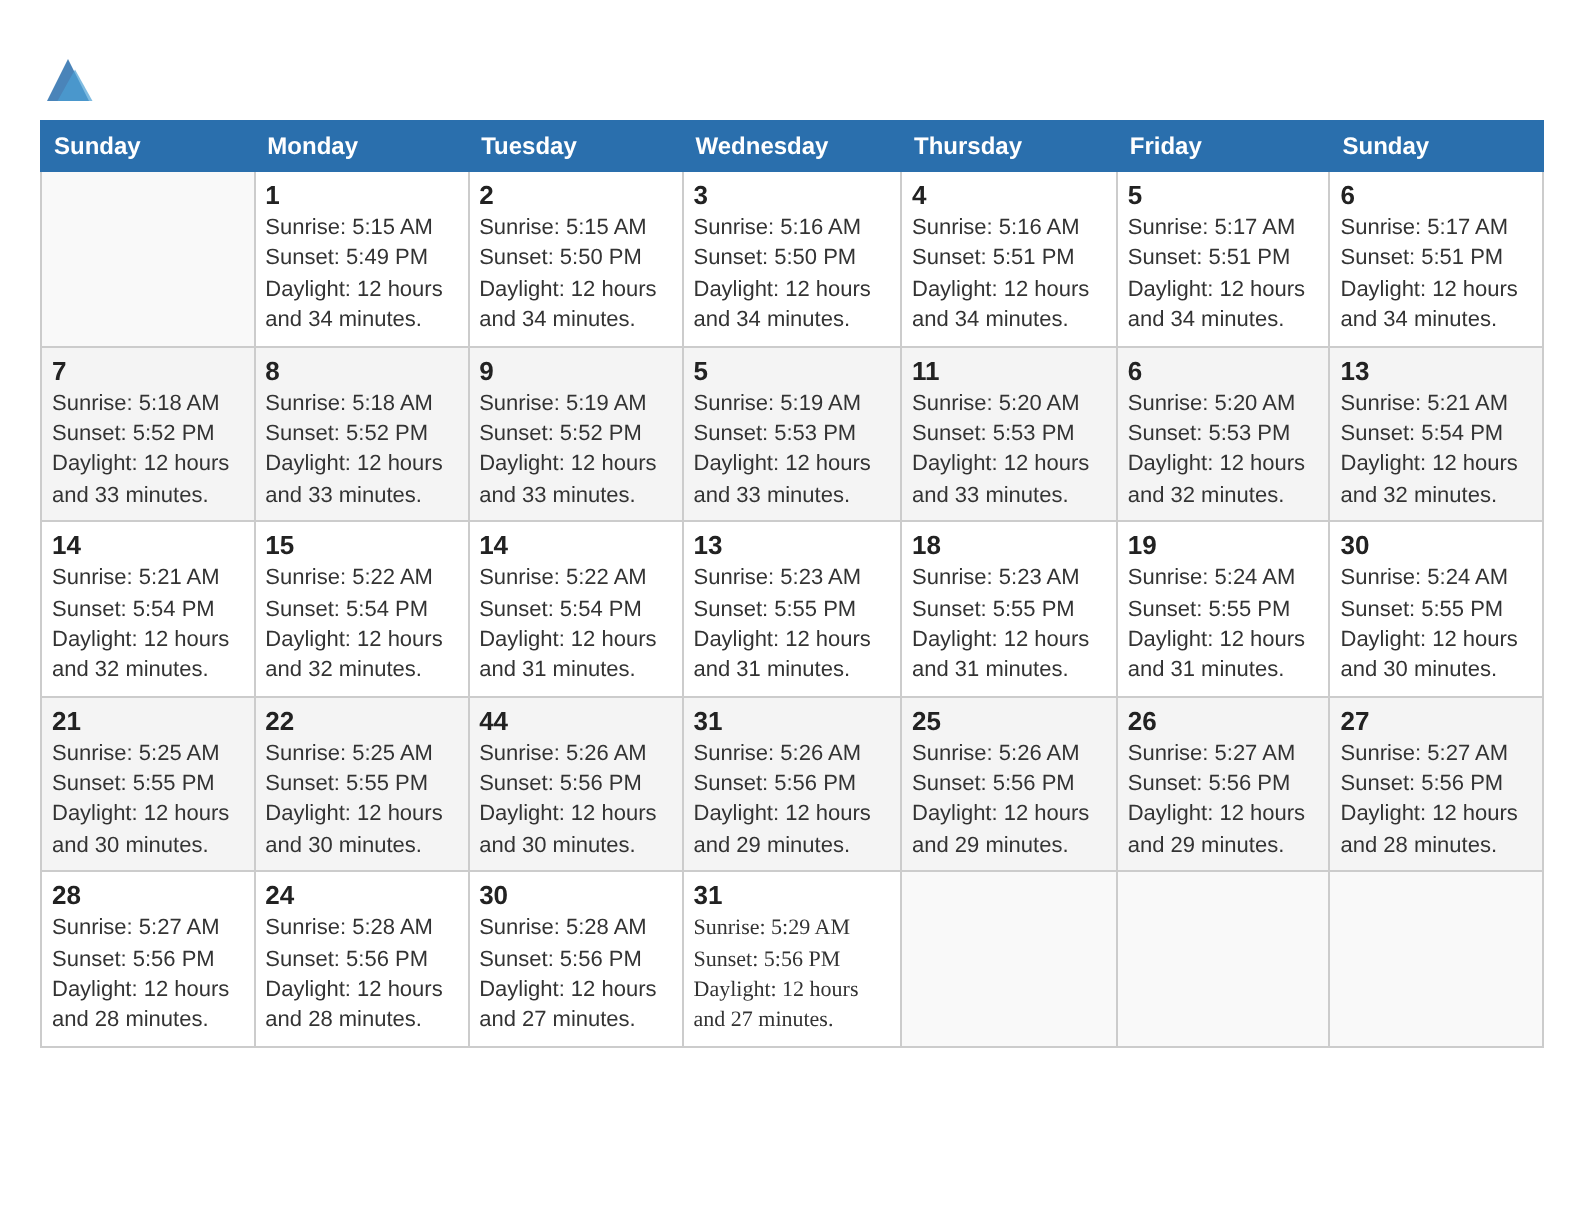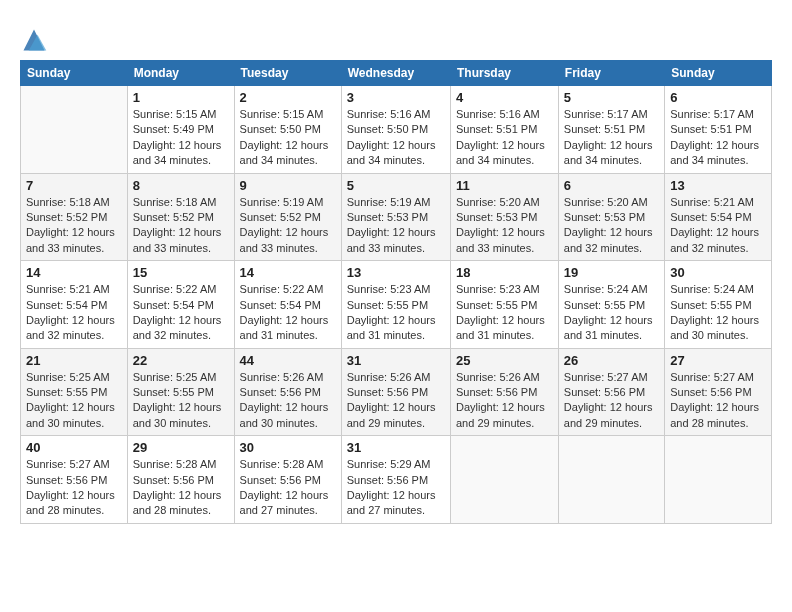--- a/index.html
+++ b/index.html
@@ -325,43 +325,43 @@
           <td>
             <span class="day-num">27</span>
             <div class="day-info" style="white-space: pre-line;">Sunrise: 5:27 AM
 Sunset: 5:56 PM
 Daylight: 12 hours
 and 28 minutes.</div>
           </td>
         </tr>
         <tr>
           <td>
-            <span class="day-num">40</span>
+            <span class="day-num">28</span>
             <div class="day-info" style="white-space: pre-line;">Sunrise: 5:27 AM
 Sunset: 5:56 PM
 Daylight: 12 hours
 and 28 minutes.</div>
           </td>
           <td>
-            <span class="day-num">29</span>
+            <span class="day-num">24</span>
             <div class="day-info" style="white-space: pre-line;">Sunrise: 5:28 AM
 Sunset: 5:56 PM
 Daylight: 12 hours
 and 28 minutes.</div>
           </td>
           <td>
             <span class="day-num">30</span>
             <div class="day-info" style="white-space: pre-line;">Sunrise: 5:28 AM
 Sunset: 5:56 PM
 Daylight: 12 hours
 and 27 minutes.</div>
           </td>
           <td>
             <span class="day-num">31</span>
-            <div class="day-info" style="white-space: pre-line;">Sunrise: 5:29 AM
+            <div class="day-info" style="white-space: pre-line; font-family: Liberation Serif, serif;">Sunrise: 5:29 AM
 Sunset: 5:56 PM
 Daylight: 12 hours
 and 27 minutes.</div>
           </td>
           <td class="empty-cell"></td>
           <td class="empty-cell"></td>
           <td class="empty-cell"></td>
         </tr>
       </tbody>
   </table>

